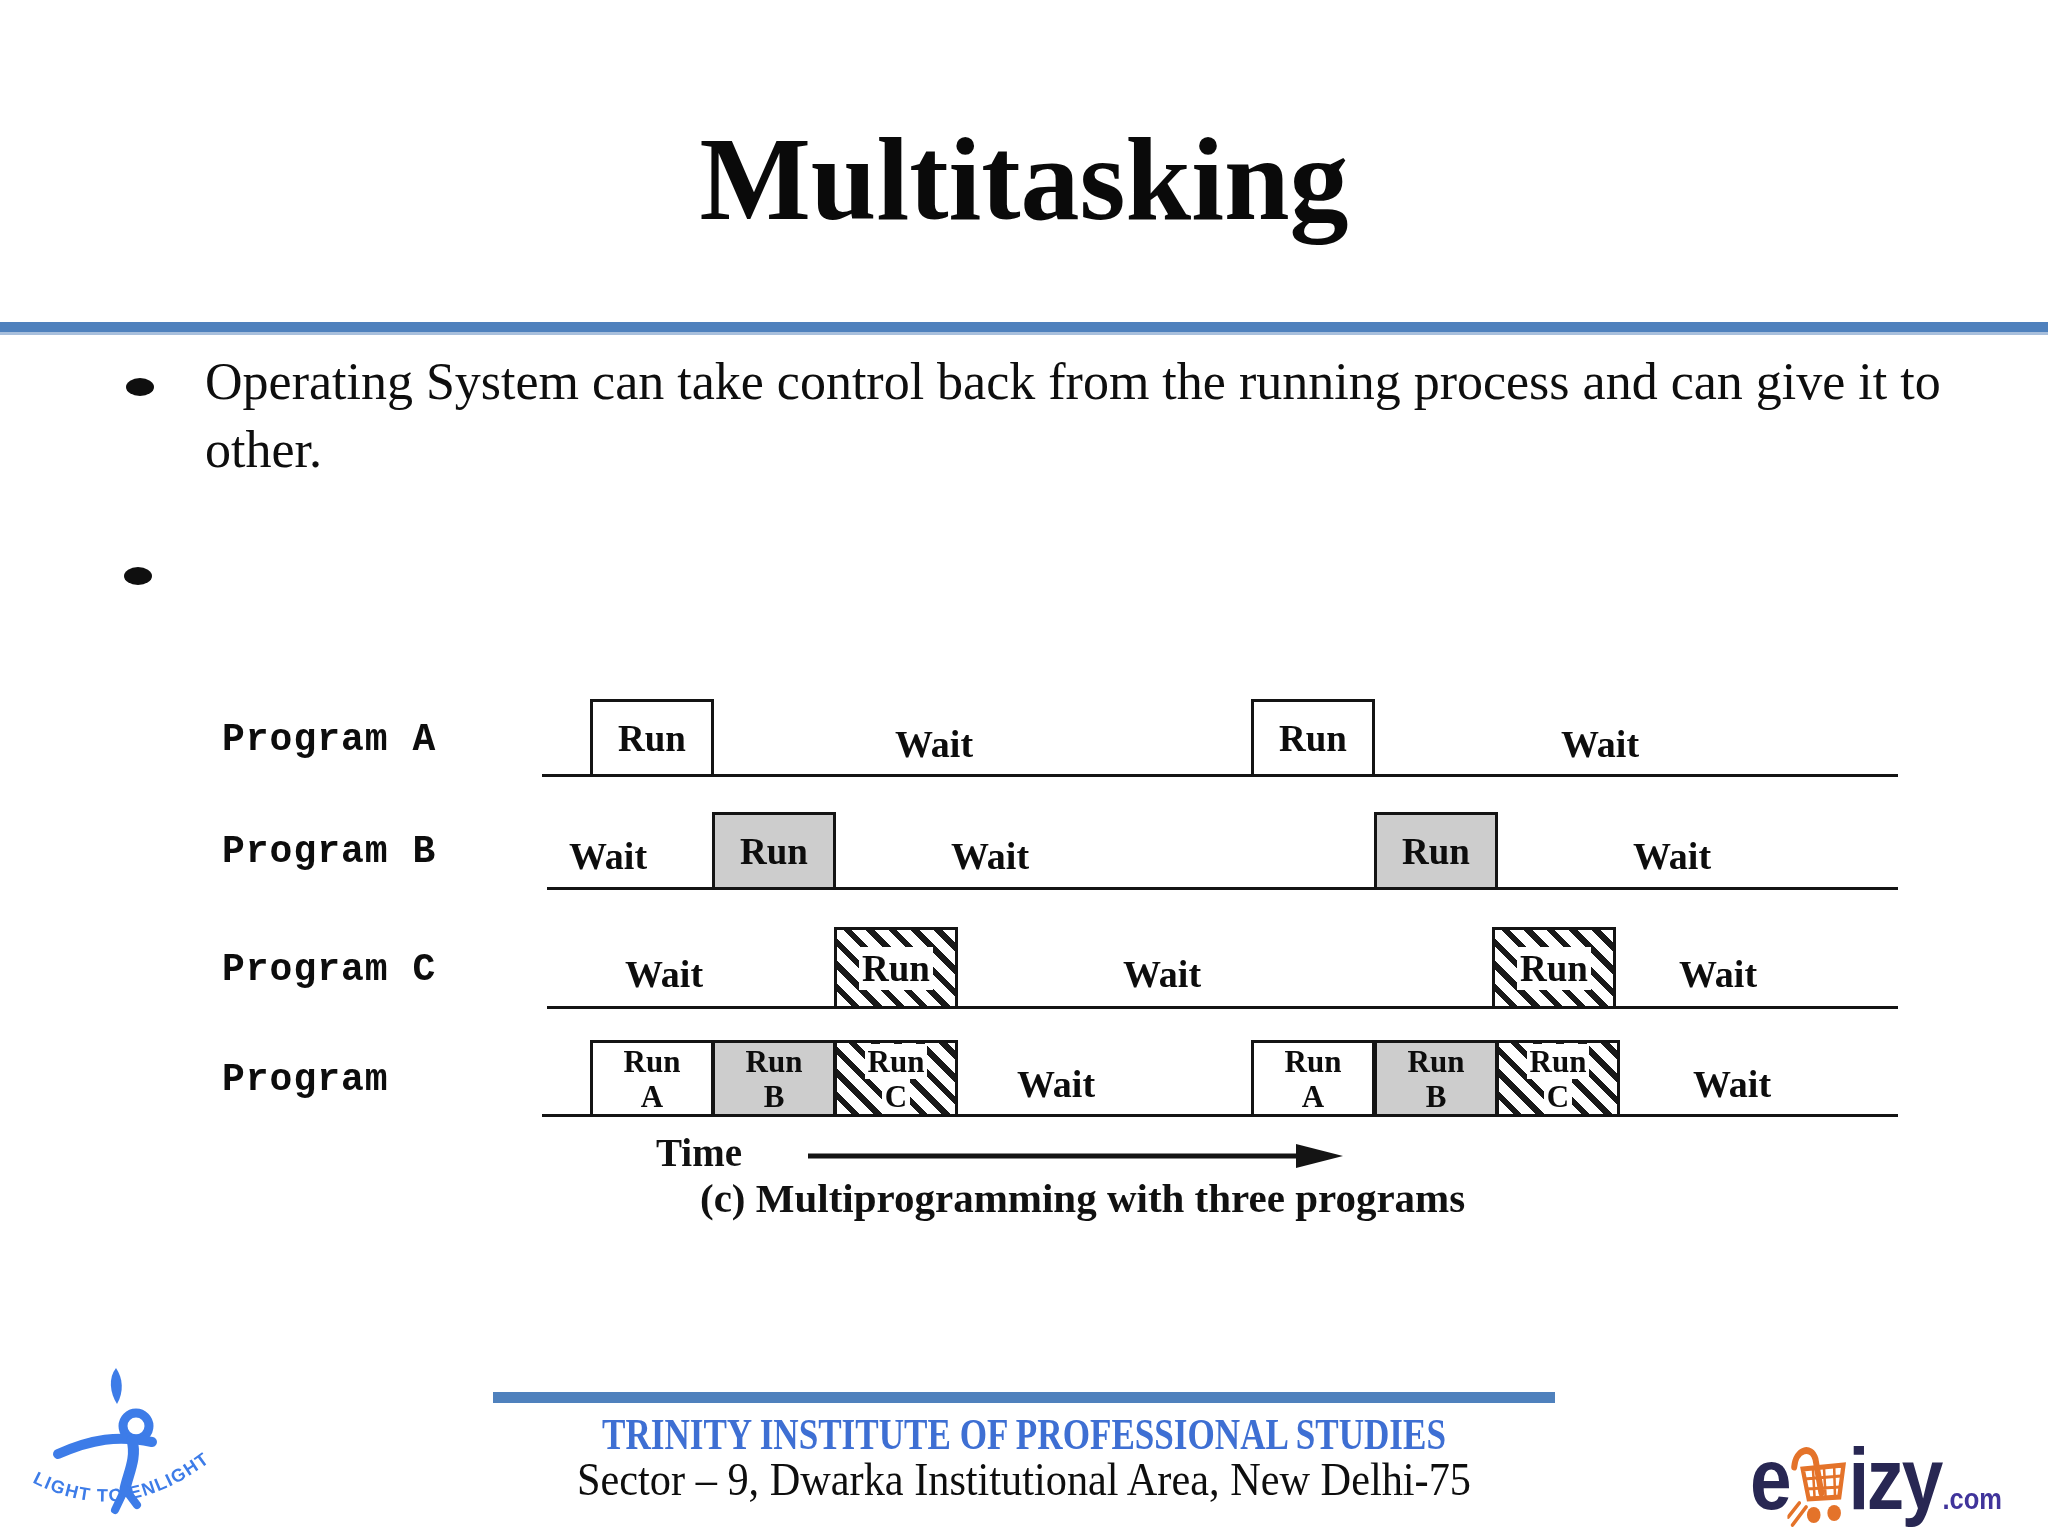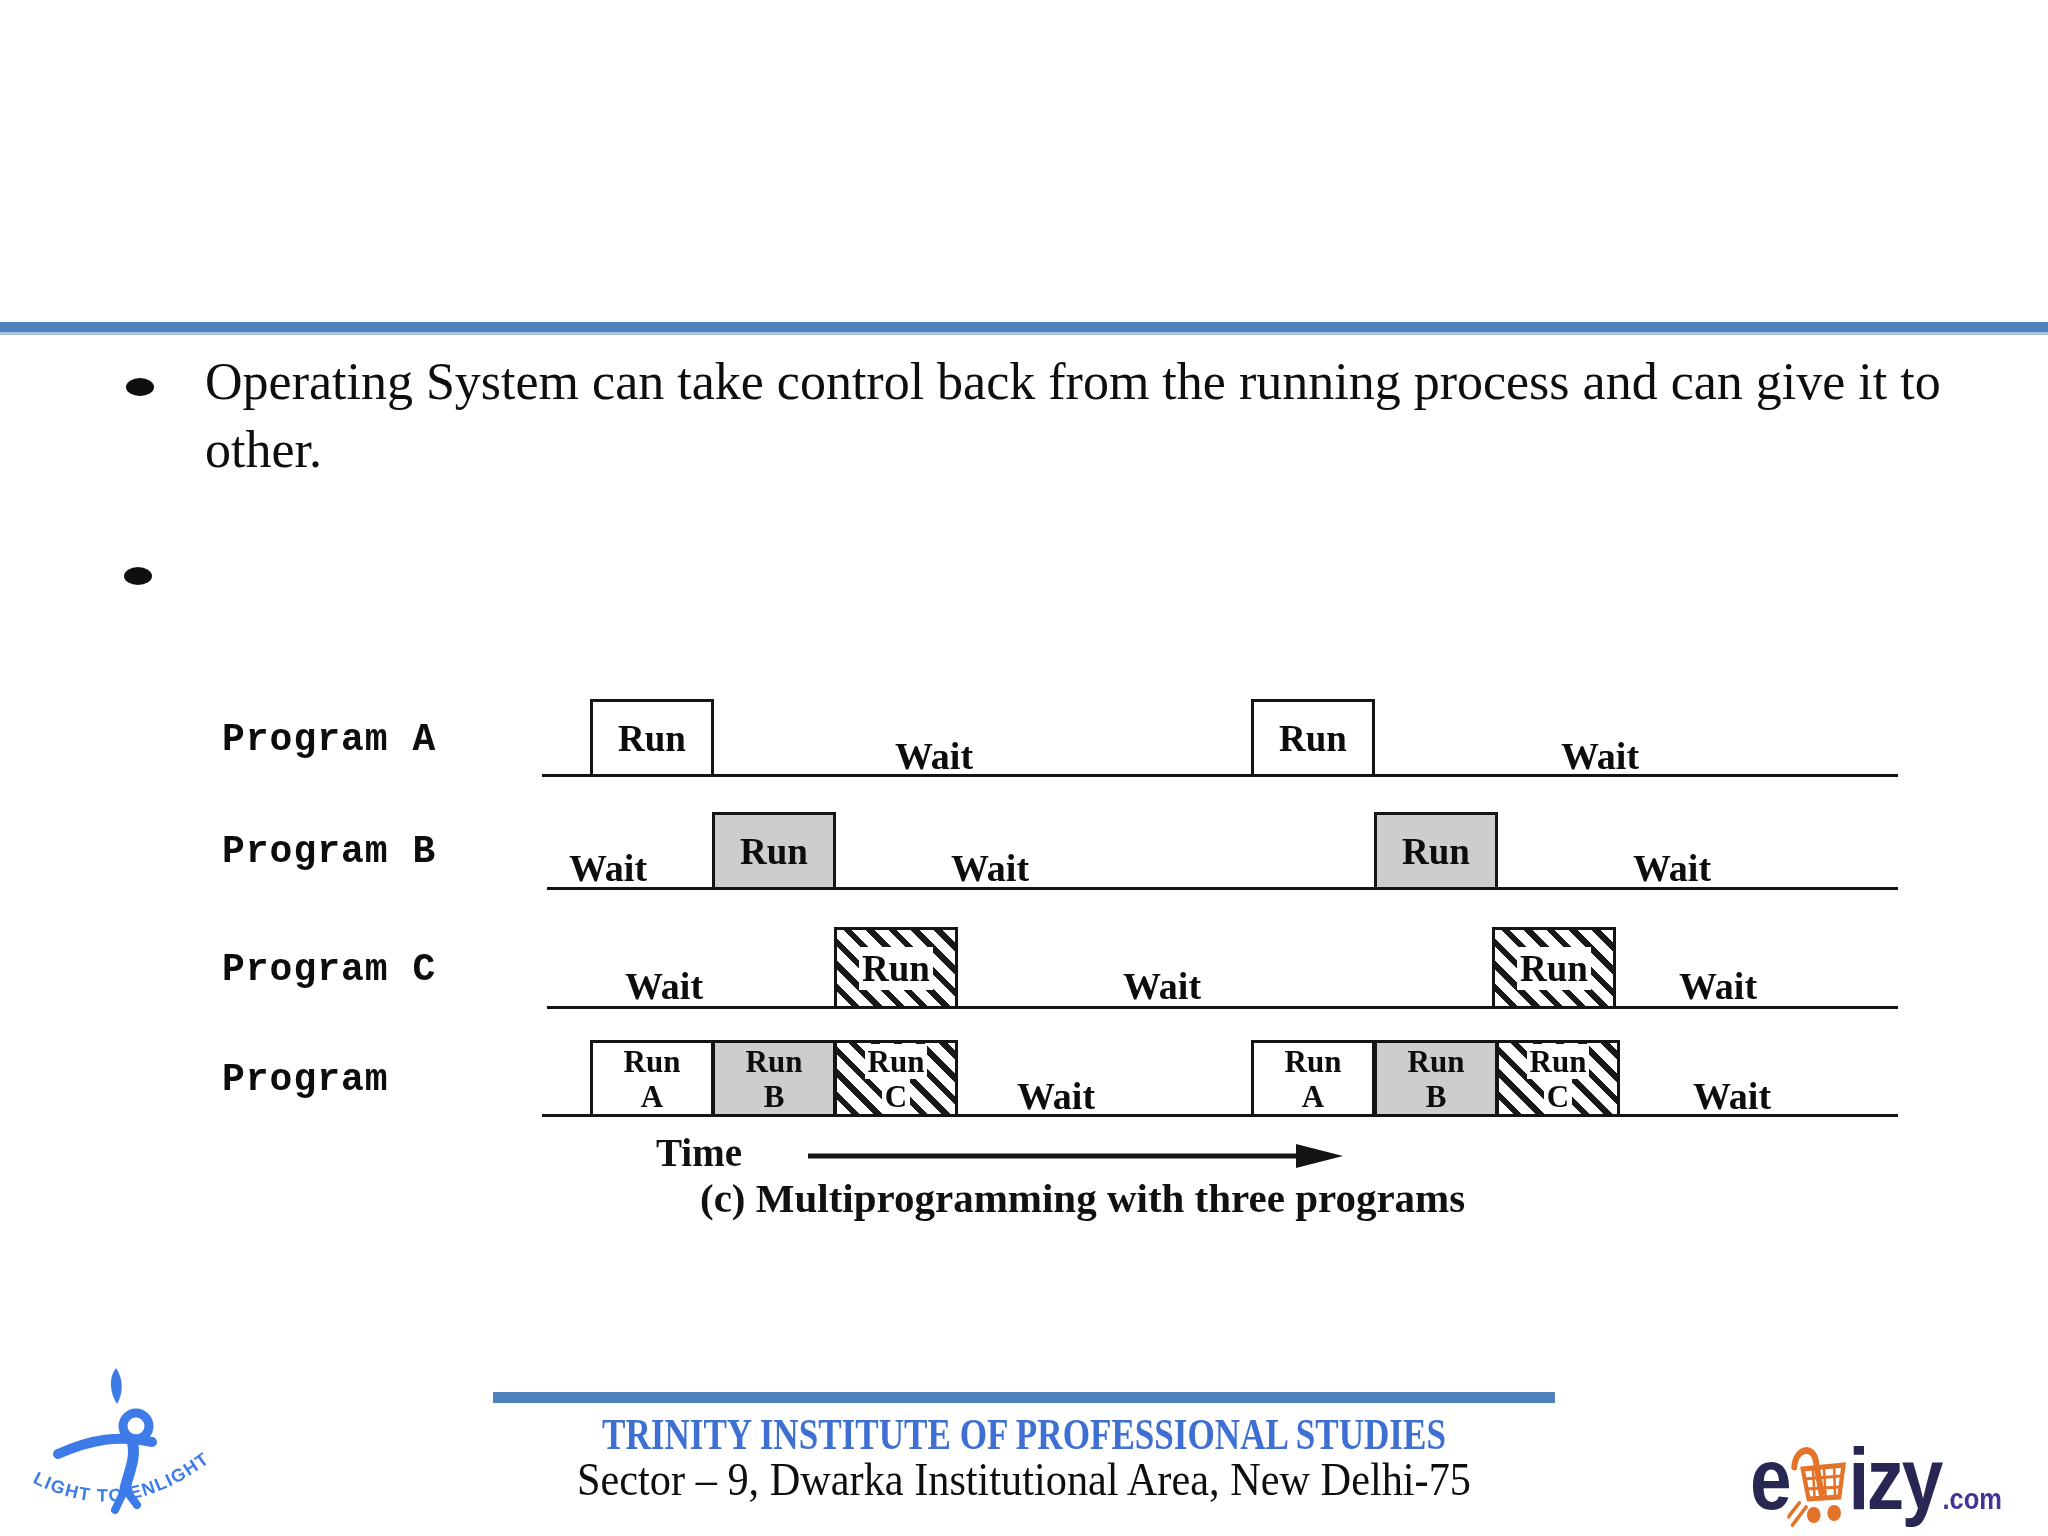--- a/index.html
+++ b/index.html
@@ -20,21 +20,21 @@
   .plabel{position:absolute;left:222px;font-size:38px;font-weight:bold;letter-spacing:1px;color:#0d0d0d;white-space:nowrap;font-family:Liberation Mono, monospace;}
   .baseline{position:absolute;height:3px;background:#141414;}
   .dbox{position:absolute;box-sizing:border-box;width:124px;border:3px solid #141414;
         display:flex;align-items:center;justify-content:center;
         font-size:37px;font-weight:bold;color:#0d0d0d;margin-left:48px;}
   .white{background:#ffffff;}
   .gray{background:#cdcdcd;}
   .hatch{background:repeating-linear-gradient(45deg,#ffffff 0px,#ffffff 10px,#191919 10px,#191919 16px);}
   .hatch span{background:#ffffff;padding:0 3px;}
   .cbox{flex-direction:column;font-size:31px;line-height:35px;}
-  .wlabel{position:absolute;transform:translateX(-50%);font-size:38px;font-weight:bold;color:#0d0d0d;white-space:nowrap;margin-top:12px;}
+  .wlabel{position:absolute;transform:translateX(-50%);font-size:38px;font-weight:bold;color:#0d0d0d;white-space:nowrap;}
   .time-label{position:absolute;left:656px;top:1130px;font-size:39px;font-weight:bold;}
   .arrow-svg{position:absolute;left:800px;top:1140px;}
   .caption{position:absolute;left:652px;top:1174px;font-size:41px;font-weight:bold;white-space:nowrap;margin-left:48px;}
 
   
   .footer-bar{position:absolute;left:493px;top:1392px;width:1062px;height:11px;background:#4f81bd;}
   .institute{position:absolute;left:424px;top:1408px;width:1200px;text-align:center;
              font-size:45px;font-weight:bold;color:#3e6fd3;white-space:nowrap;
              transform:scaleX(0.78);transform-origin:50% 50%;}
   .address{position:absolute;left:424px;top:1452px;width:1200px;text-align:center;
@@ -47,20 +47,21 @@
          font-weight:bold;font-size:88px;line-height:1;color:#282753;letter-spacing:-3px;
          transform:scaleX(0.85);transform-origin:0 0;white-space:nowrap;}
   .ebizy .tld{font-size:30px;letter-spacing:0;color:#40349b;margin-left:2px;}
   .cart{vertical-align:-20px;margin:0 -2px;}
 </style>
 </head>
 <body>
 
 <div class="slide">
 
+  <div class="title">Multitasking</div>
   <div class="divider"></div>
 
   <div class="bullet-dot dot1"></div>
   <div class="bullet-text bt1">Operating System can take control back from the running process and can give it to other.</div>
   <div class="bullet-dot dot2"></div>
 
   <div>
 
     <div class="plabel" style="top:718px;">Program A</div>
     <div class="dbox white" style="left:542px;top:699px;height:78px;">

